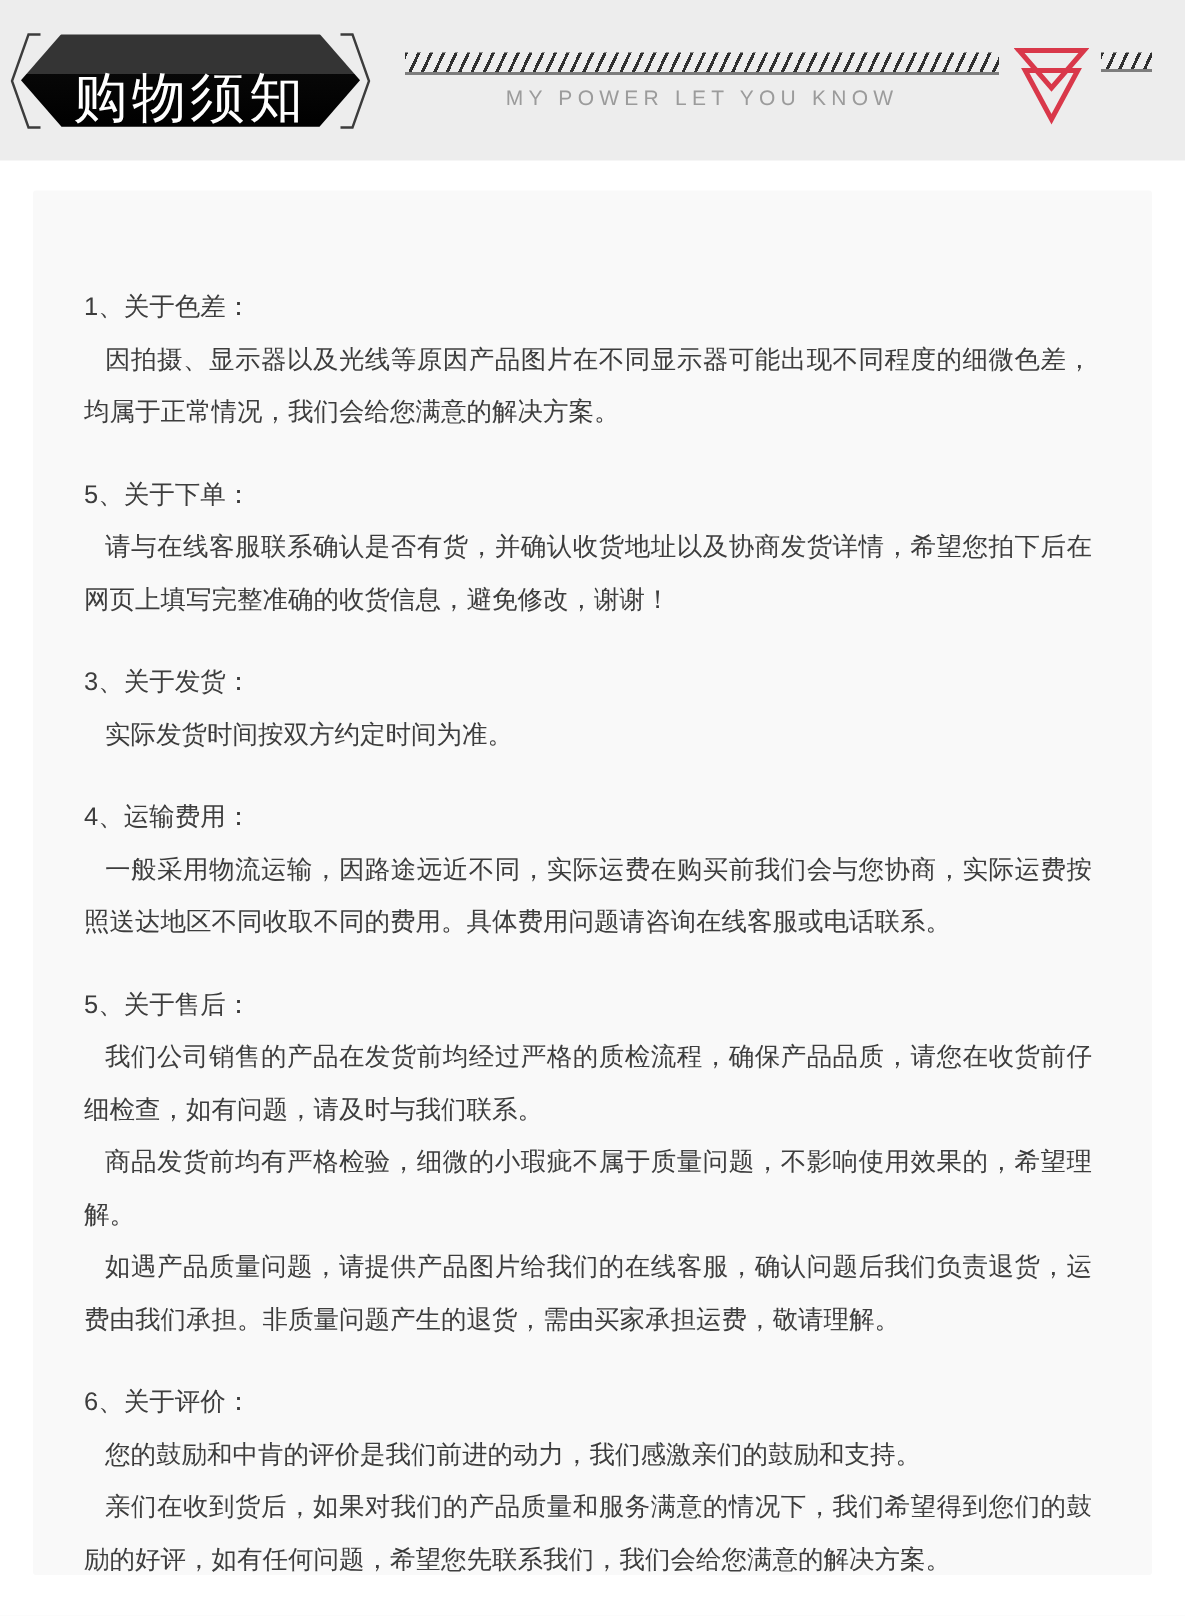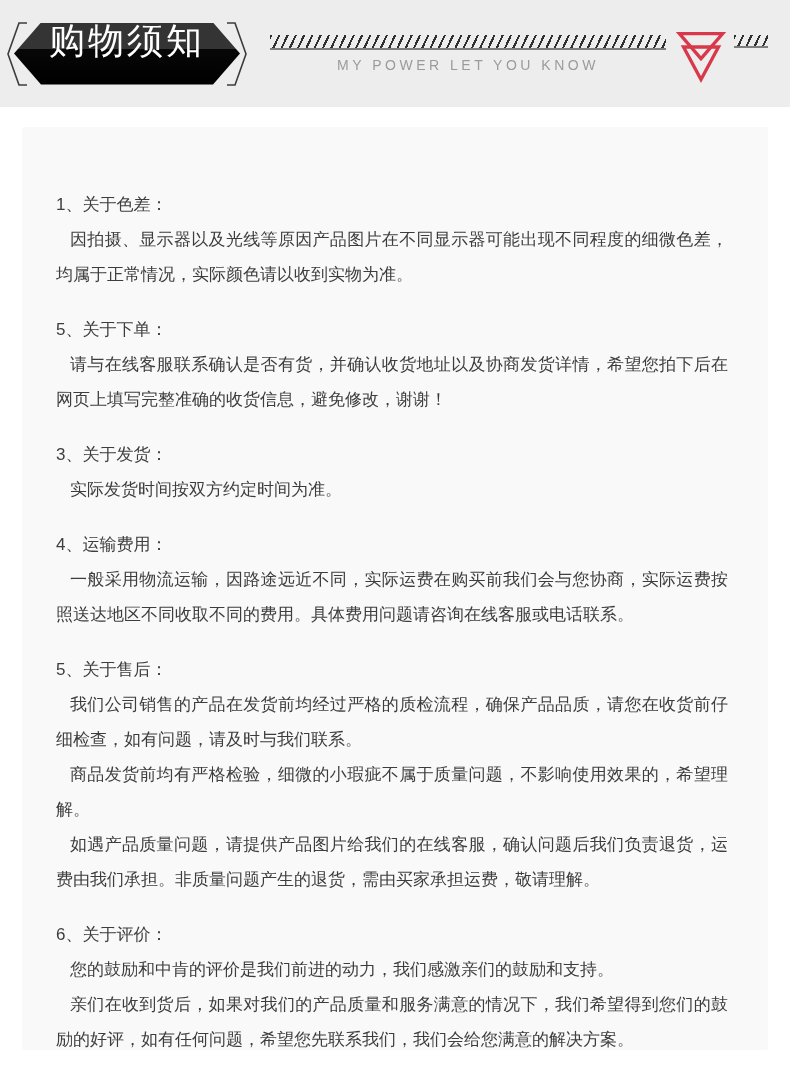--- a/index.html
+++ b/index.html
@@ -29,21 +29,21 @@
   }
   .bracket { display: block; flex: 0 0 auto; }
 
   .banner {
     width: 226px;
     height: 62px;
     margin: 12px -14px;           
     background: linear-gradient(180deg, #343434 0%, #343434 42%, #070707 42%, #000000 100%);
     clip-path: polygon(27px 0%, calc(100% - 27px) 0%, 100% 50%, calc(100% - 27px) 100%, 27px 100%, 0% 50%);
     display: flex;
-    align-items: flex-start;
+    align-items: flex-end;
     justify-content: center;
     z-index: 1;
   }
   .banner-title {
     color: #ffffff;
     font-size: 36px;
     font-weight: 500;
     letter-spacing: 3px;
     line-height: 1;
     padding-bottom: 2px;
@@ -128,21 +128,21 @@
       <polygon points="9,21 51,21 30,60" fill="none" stroke="#d9384a" stroke-width="4"></polygon>
     </svg>
     <div class="hatch-small"></div>
   </div>
 </div>
 
 <div class="card">
 
   <div class="section">
     <div class="section-heading">1、关于色差：</div>
-    <p>因拍摄、显示器以及光线等原因产品图片在不同显示器可能出现不同程度的细微色差，均属于正常情况，实际颜色请以收到实物为准。</p>
+    <p>因拍摄、显示器以及光线等原因产品图片在不同显示器可能出现不同程度的细微色差，均属于正常情况，我们会给您满意的解决方案。</p>
   </div>
 
   <div class="section">
     <div class="section-heading">5、关于下单：</div>
     <p>请与在线客服联系确认是否有货，并确认收货地址以及协商发货详情，希望您拍下后在网页上填写完整准确的收货信息，避免修改，谢谢！</p>
   </div>
 
   <div class="section">
     <div class="section-heading">3、关于发货：</div>
     <p>实际发货时间按双方约定时间为准。</p>

